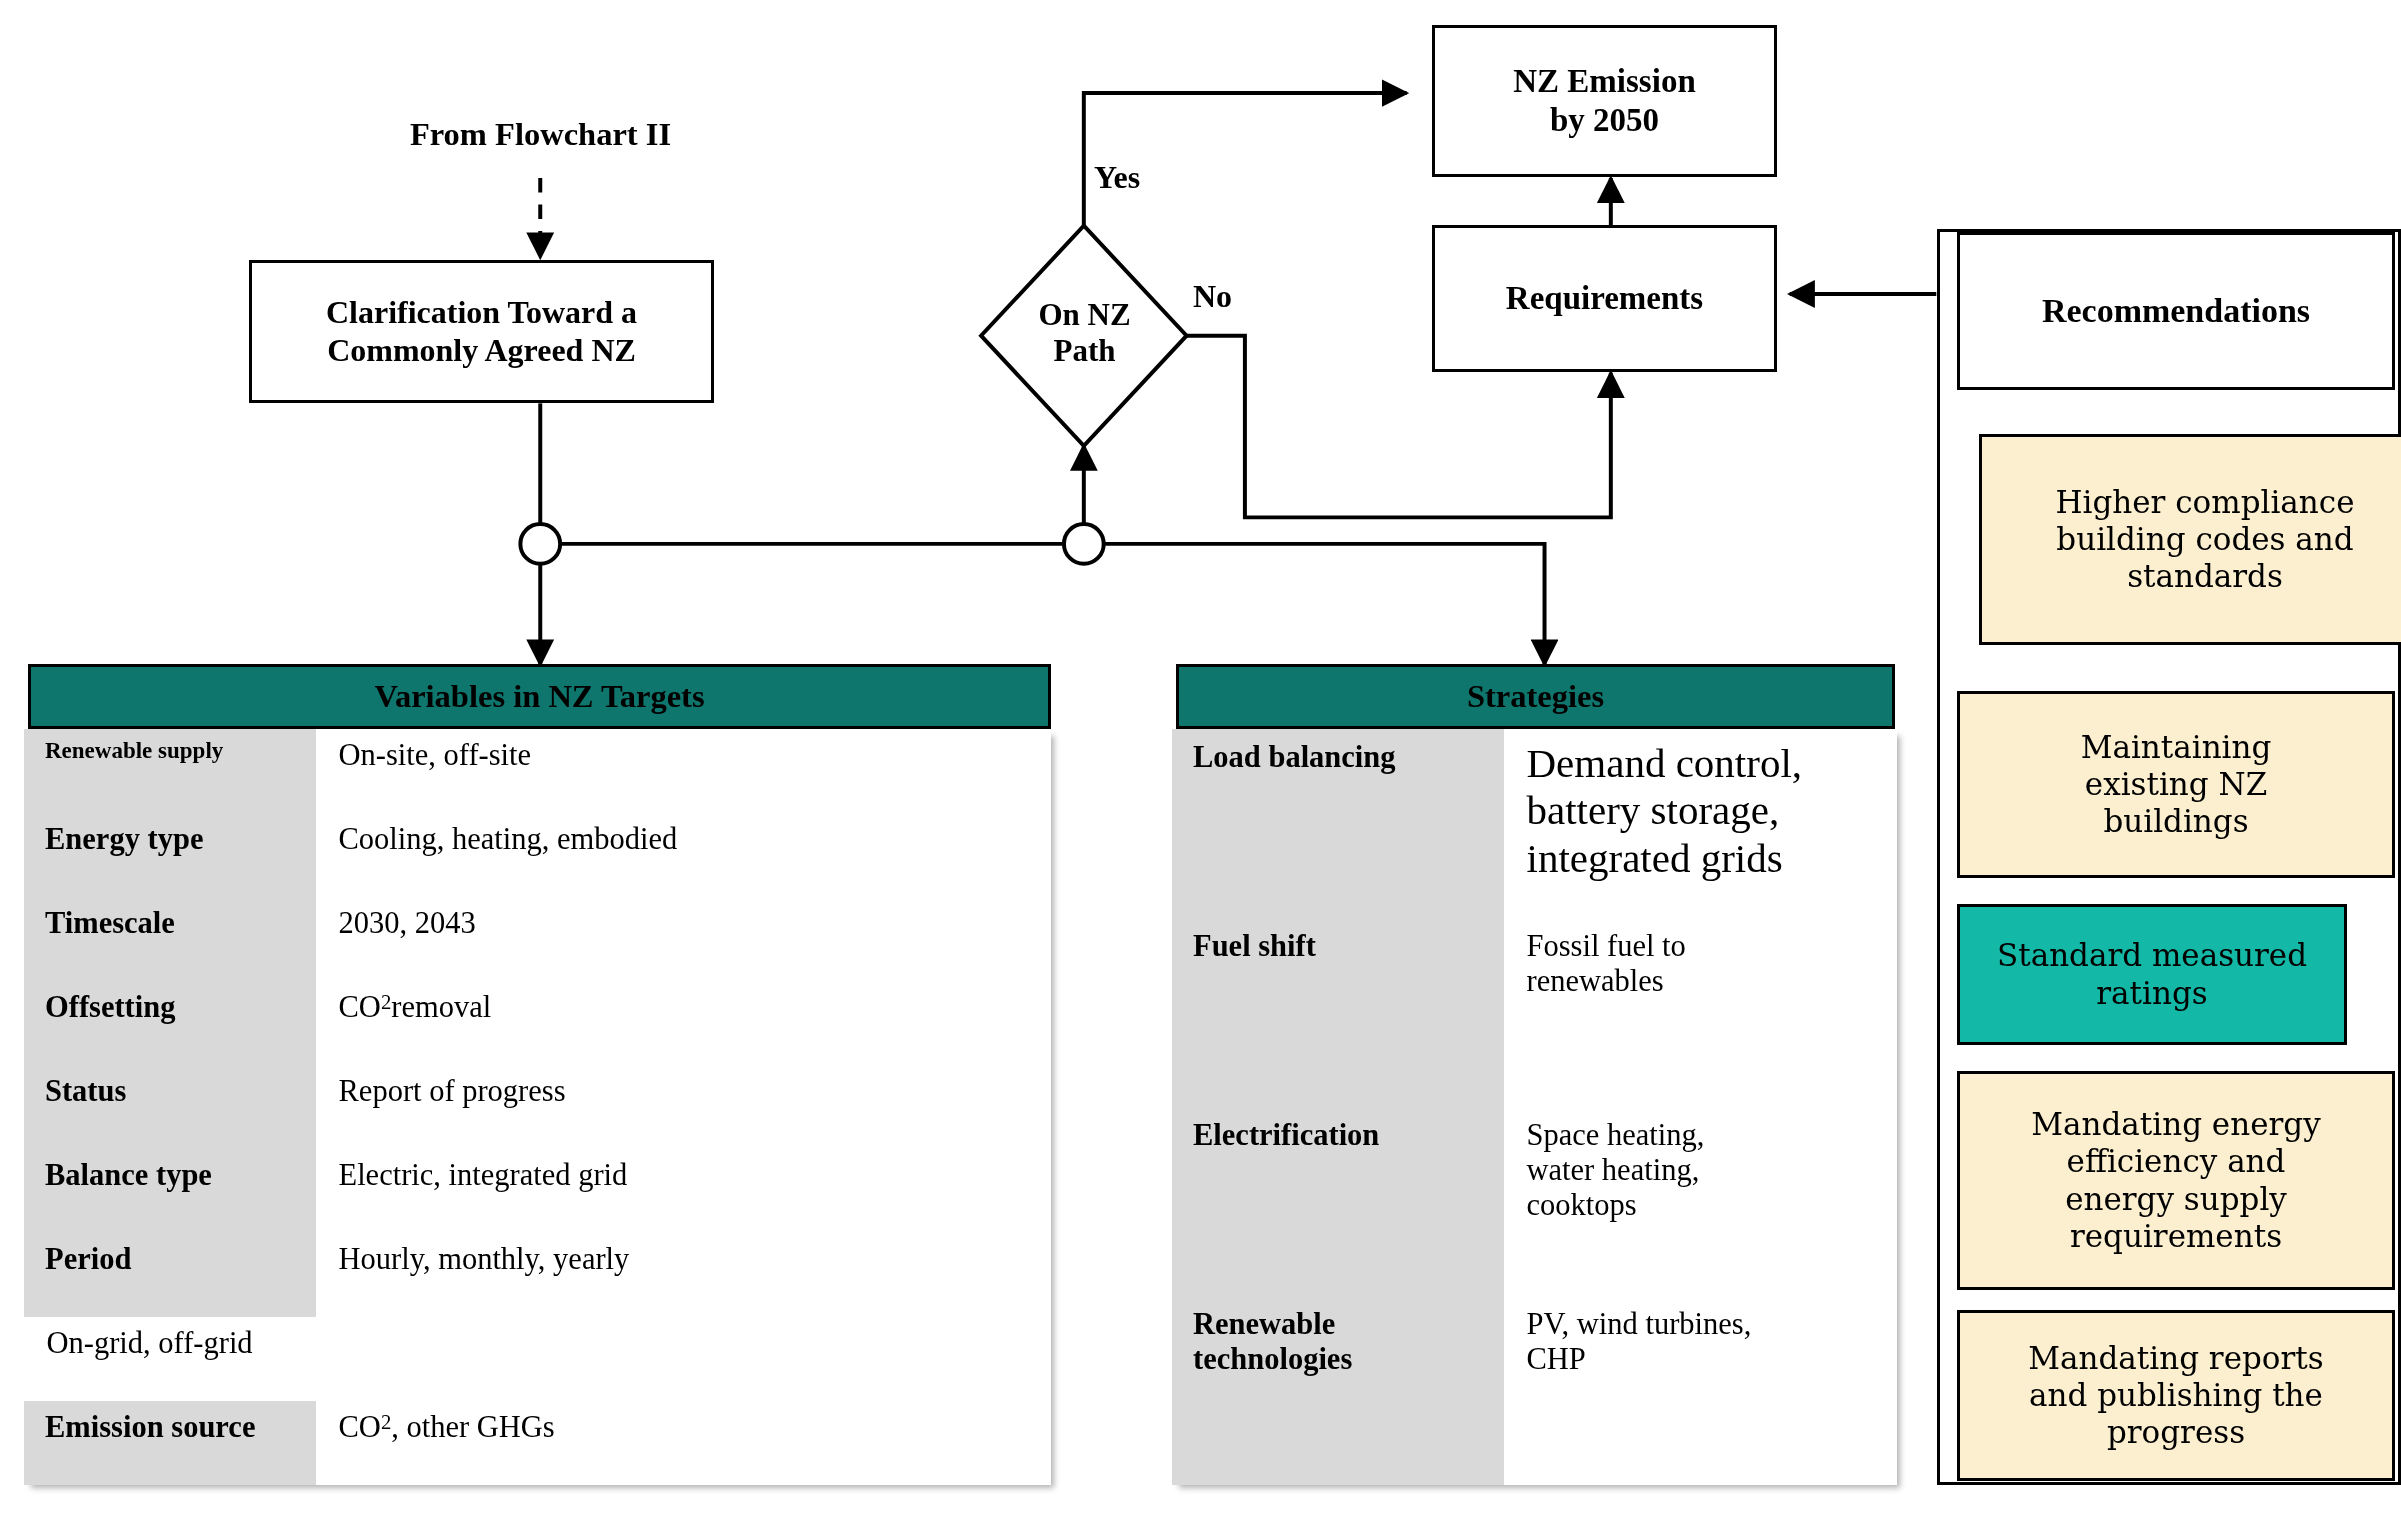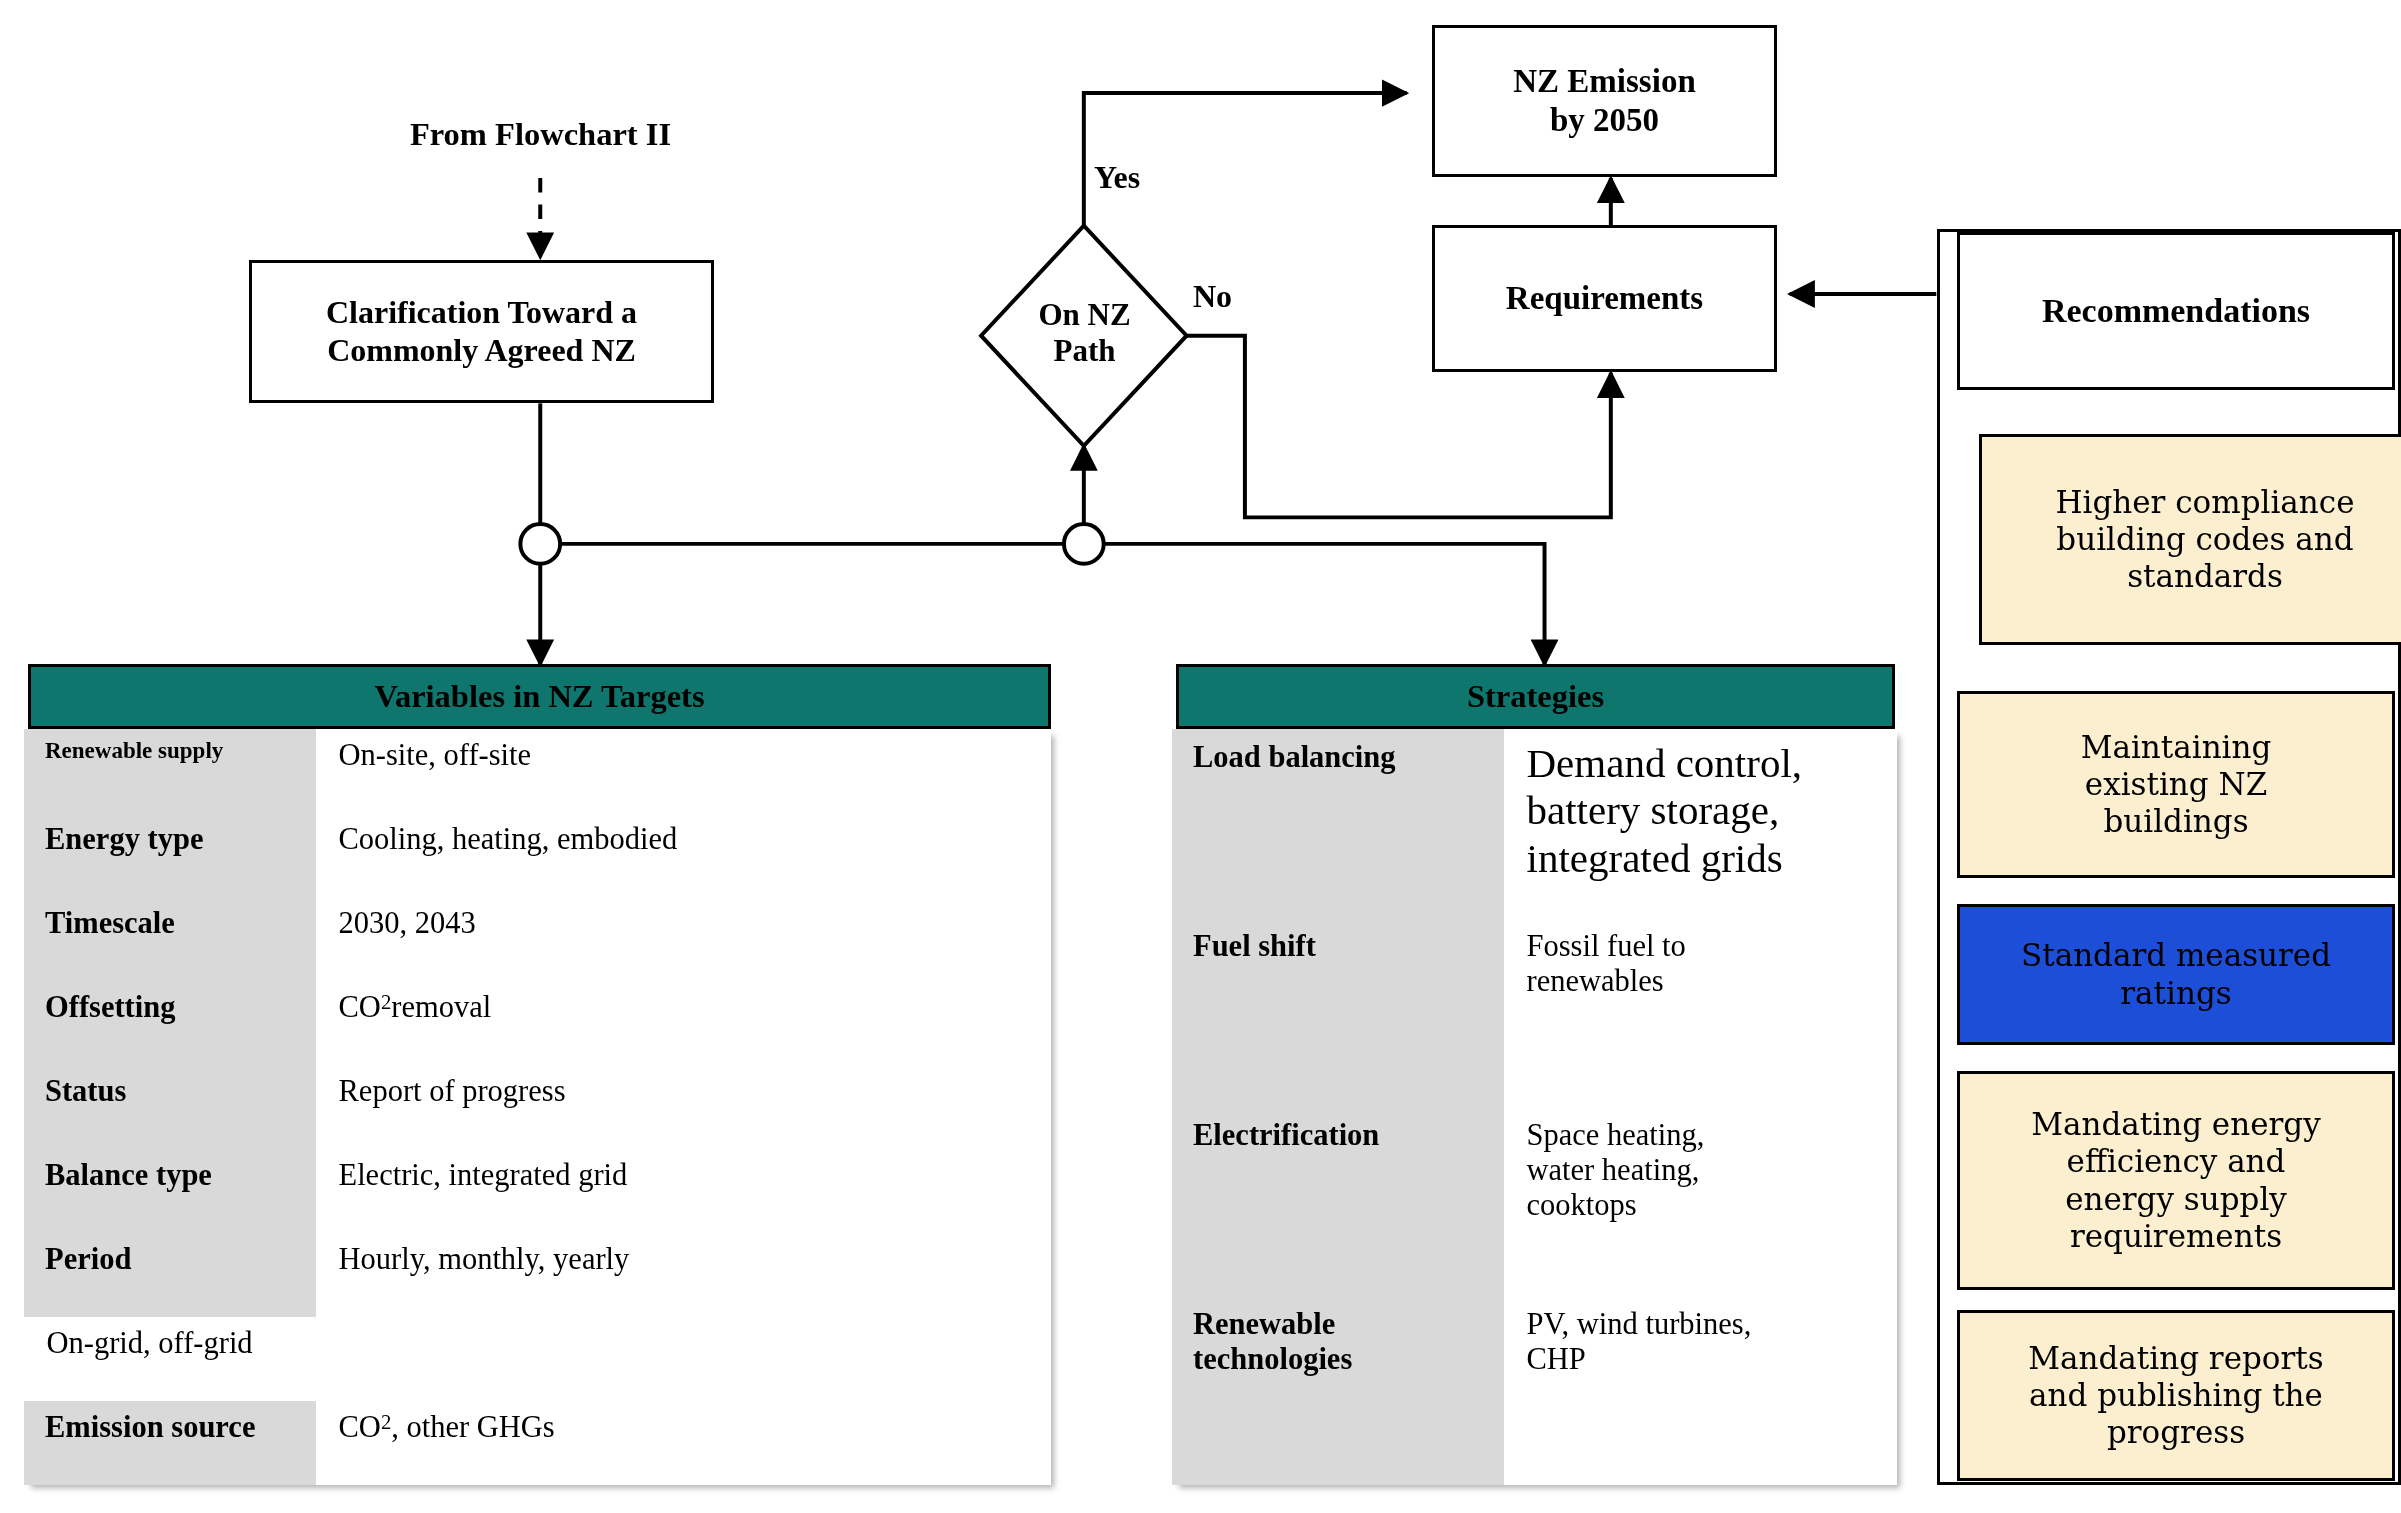--- a/index.html
+++ b/index.html
@@ -155,19 +155,19 @@
     </div>
 
   <div class="recouter" style="left:1937px;top:229px;width:464px;height:1256px;"></div>
   <div class="recbox" style="left:1957px;top:232px;width:438px;height:158px;background:#ffffff;
               font-weight:bold;font-size:34px;font-family:'Liberation Serif',serif;">
     <span>Recommendations</span>
   </div>
   <div id="reclist">
       <div class="recbox" style="left: 1979px; top: 434px; width: 438px; height: 211px; background: rgb(251, 239, 207); font-size: 31px; padding-left: 14px;">Higher compliance<br>building codes and<br>standards</div>
       <div class="recbox" style="left: 1957px; top: 691px; width: 438px; height: 187px; background: rgb(251, 239, 207); font-size: 31px;">Maintaining<br>existing NZ<br>buildings</div>
-      <div class="recbox" style="left: 1957px; top: 904px; width: 438px; height: 141px; background: #1d4ed8; font-size: 31px;">Standard measured<br>ratings</div>
+      <div class="recbox" style="left: 1957px; top: 904px; width: 390px; height: 141px; background: #14b8a6; font-size: 31px;">Standard measured<br>ratings</div>
       <div class="recbox" style="left: 1957px; top: 1071px; width: 438px; height: 219px; background: rgb(251, 239, 207); font-size: 31px;">Mandating energy<br>efficiency and<br>energy supply<br>requirements</div>
       <div class="recbox" style="left: 1957px; top: 1310px; width: 438px; height: 171px; background: rgb(251, 239, 207); font-size: 31px;">Mandating reports<br>and publishing the<br>progress</div>
     </div>
 
 </div>
 
 
 </body></html>

